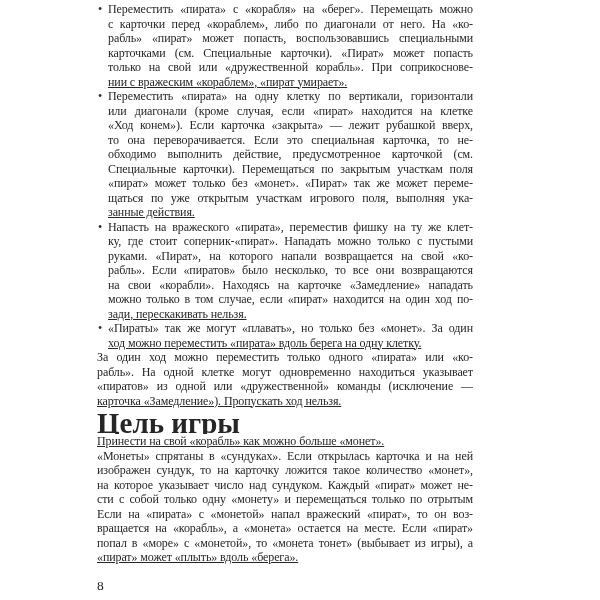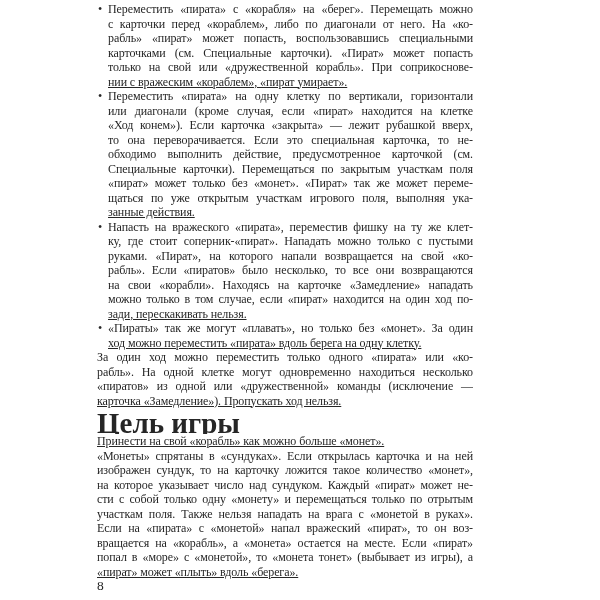--- a/index.html
+++ b/index.html
@@ -99,36 +99,35 @@
         <div class="line">можно только в том случае, если «пират» находится на один ход по-</div>
         <div class="line last">зади, перескакивать нельзя.</div>
       </div>
       <div class="block bullet">
         <span class="marker">•</span>
         <div class="line">«Пираты» так же могут «плавать», но только без «монет». За один</div>
         <div class="line last">ход можно переместить «пирата» вдоль берега на одну клетку.</div>
       </div>
       <div class="block paragraph">
         <div class="line">За один ход можно переместить только одного «пирата» или «ко-</div>
-        <div class="line">рабль». На одной клетке могут одновременно находиться несколько</div>
+        <div class="line">рабль». На одной клетке могут одновременно находиться указывает</div>
         <div class="line">«пиратов» из одной или «дружественной» команды (исключение —</div>
         <div class="line last">карточка «Замедление»). Пропускать ход нельзя.</div>
       </div>
       <div class="block heading">
         <div class="line last">Цель игры</div>
       </div>
       <div class="block paragraph">
         <div class="line last">Принести на свой «корабль» как можно больше «монет».</div>
       </div>
       <div class="block paragraph cont">
         <div class="line">«Монеты» спрятаны в «сундуках». Если открылась карточка и на ней</div>
         <div class="line">изображен сундук, то на карточку ложится такое количество «монет»,</div>
         <div class="line">на которое указывает число над сундуком. Каждый «пират» может не-</div>
         <div class="line">сти с собой только одну «монету» и перемещаться только по отрытым</div>
-        <div class="line">участкам поля. Также нельзя нападать на врага с «монетой в руках».</div>
         <div class="line">Если на «пирата» с «монетой» напал вражеский «пират», то он воз-</div>
         <div class="line">вращается на «корабль», а «монета» остается на месте. Если «пират»</div>
         <div class="line">попал в «море» с «монетой», то «монета тонет» (выбывает из игры), а</div>
         <div class="line last">«пират» может «плыть» вдоль «берега».</div>
       </div>
     </div>
   <div class="page-number">8</div>
 </div>
 
 </body></html>

